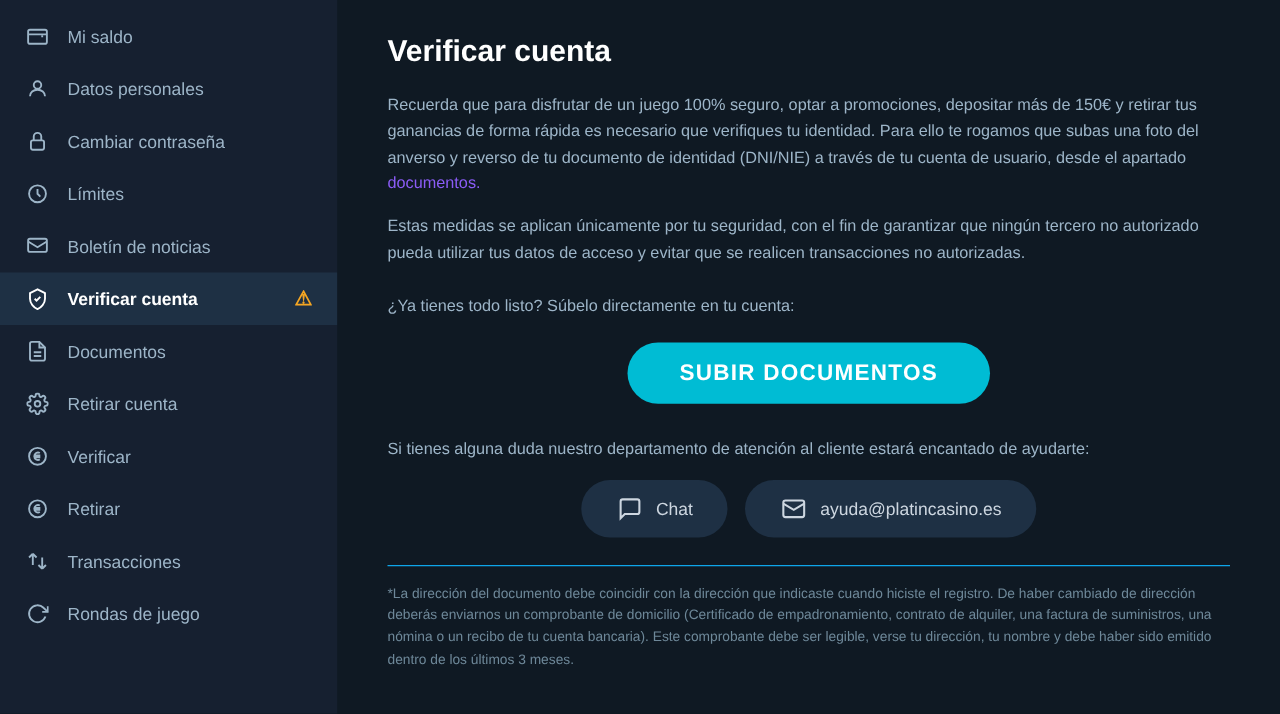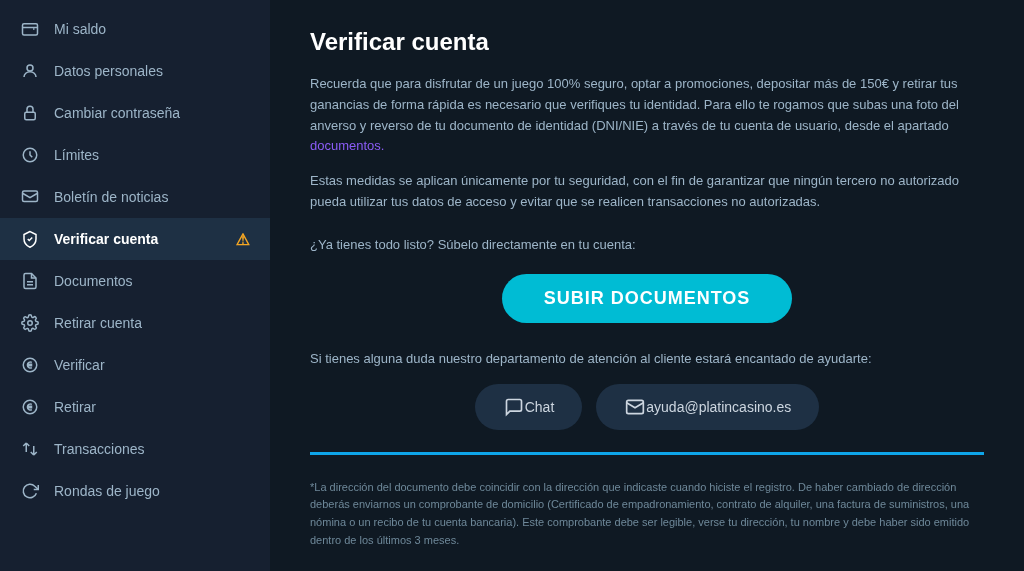--- a/index.html
+++ b/index.html
@@ -127,21 +127,21 @@
     .contact-section {
       display: flex;
       gap: 14px;
       margin-bottom: 22px;
       justify-content: center;
     }
 
     .contact-btn {
       display: flex;
       align-items: center;
-      gap: 0;
+      gap: 10px;
       background: #1e3044;
       border: none;
       color: #cdd6e0;
       padding: 12px 28px;
       border-radius: 25px;
       cursor: pointer;
       font-size: 14px;
       font-weight: 500;
     }
     .contact-icon {
@@ -150,22 +150,22 @@
       display: flex;
       align-items: center;
       justify-content: center;
       font-size: 16px;
     }
 
     .footnote {
       font-size: 11px;
       color: #6e8899;
       line-height: 1.6;
-      border-top: 3px solid #0ea5e9;
-      padding-top: 24px;
+      border-top: 1px solid #0ea5e9;
+      padding-top: 14px;
     }
 
     
     ::-webkit-scrollbar { width: 4px; }
     ::-webkit-scrollbar-track { background: #0f1923; }
     ::-webkit-scrollbar-thumb { background: #1e3044; border-radius: 2px; }
   </style>
 </head>
 <body>
 

